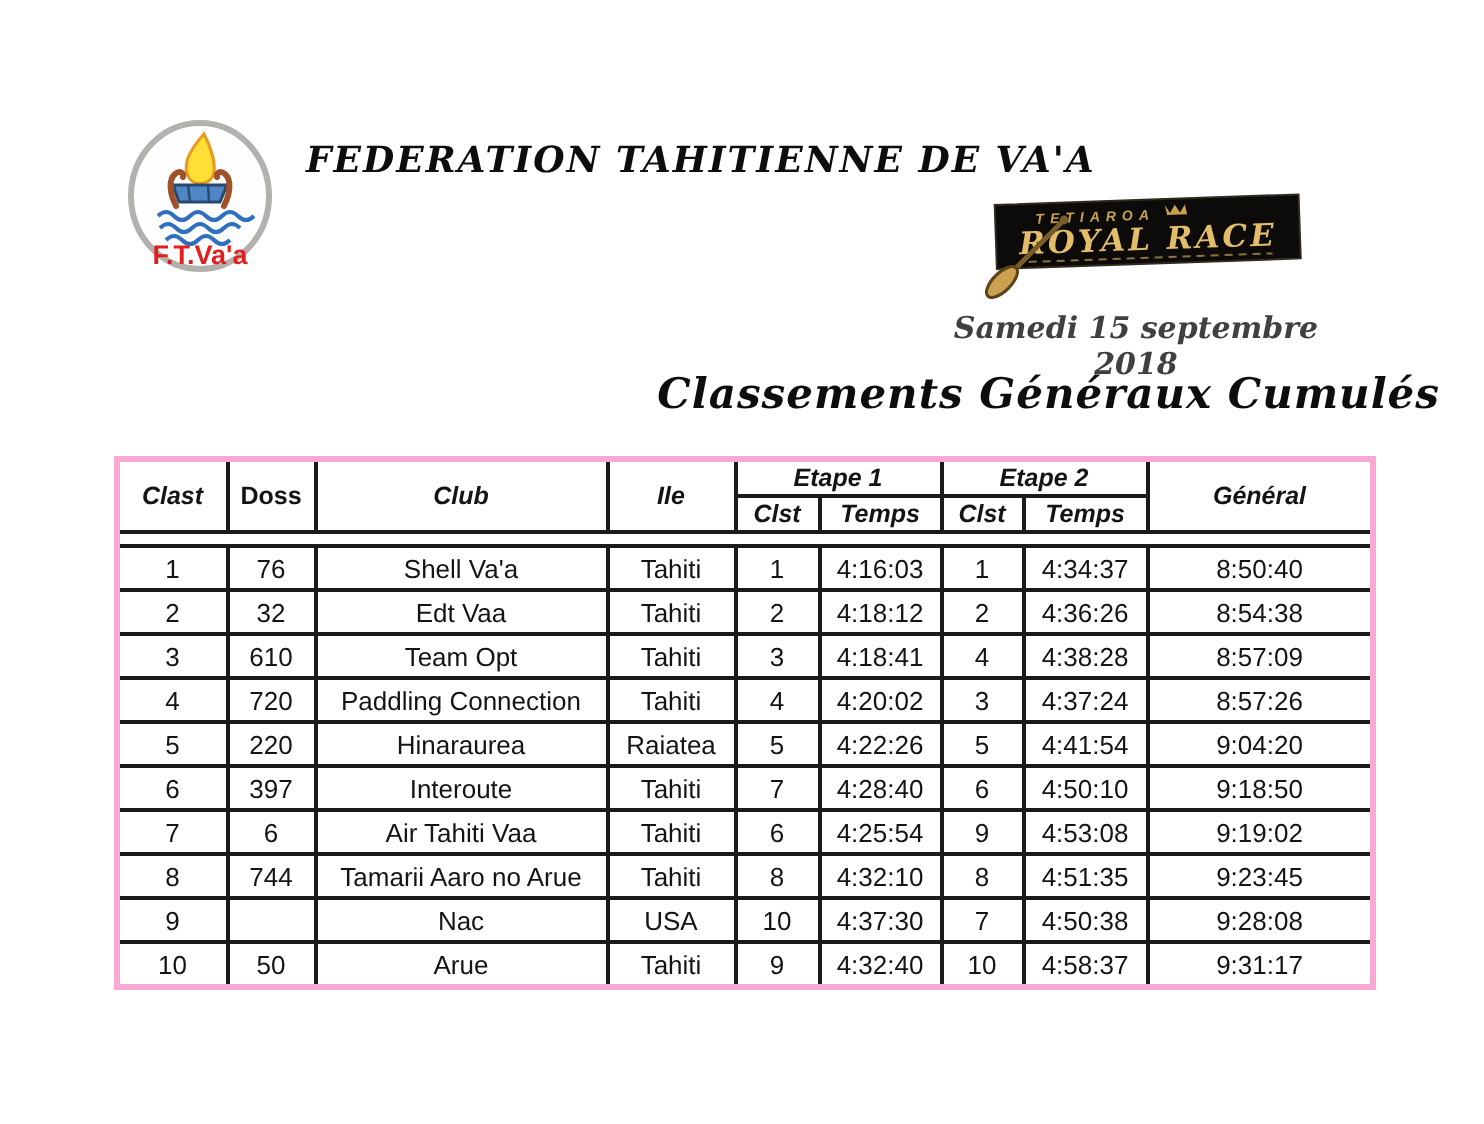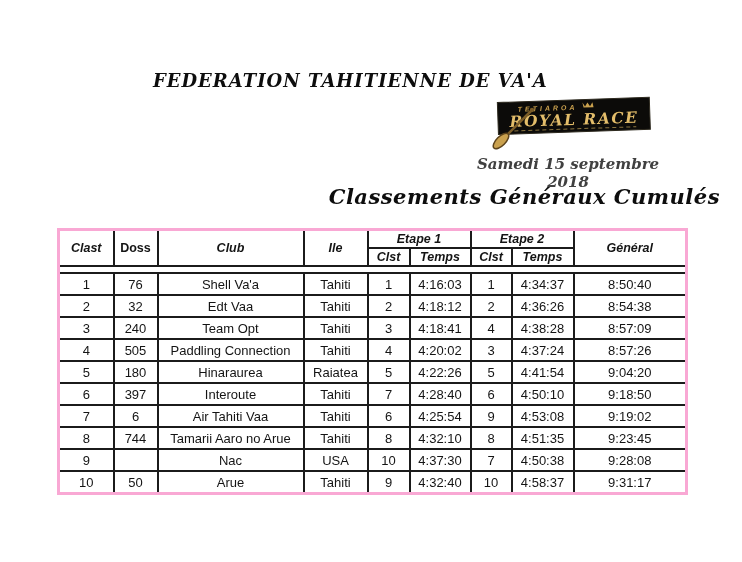--- a/index.html
+++ b/index.html
@@ -29,20 +29,39 @@
   table.results thead th.upright{font-style:normal;}
   table.results td{height:20px;}
   td.club-cell{text-align:left;padding-left:5px;}
   tr.spacer td{height:5px;border-left:none;border-right:none;padding:0;}
 </style>
 </head>
 <body>
 
 <div class="page">
 
+  <div class="logo-wrap">
+    <svg width="74" height="78" viewBox="0 0 74 78">
+      <ellipse cx="37" cy="39" rx="34.5" ry="36.5" fill="#fefefe" stroke="#b3b1ae" stroke-width="3"></ellipse>
+
+      <path d="M39 8 C31 17 28 24 31.5 30 C34.5 34.5 43 33.5 44 27 C44.8 21 42 14 39 8 Z" fill="#ffdf35" stroke="#e69b1e" stroke-width="1.5"></path>
+
+      <path d="M23.5 33.5 L50.5 33.5 L47 42 L26.5 42 Z" fill="#4f86c6" stroke="#28486e" stroke-width="1.5"></path>
+      <line x1="31" y1="33.5" x2="32" y2="42" stroke="#28486e" stroke-width="1.2"></line>
+      <line x1="41" y1="33.5" x2="41.5" y2="42" stroke="#28486e" stroke-width="1.2"></line>
+
+      <path d="M25 44 C22 38 21 31 24.5 28 C27 26 29 27.5 28.5 29.5" fill="none" stroke="#a0522d" stroke-width="3" stroke-linecap="round"></path>
+      <path d="M49 44 C52 38 53 31 49.5 28 C47 26 45 27.5 45.5 29.5" fill="none" stroke="#a0522d" stroke-width="3" stroke-linecap="round"></path>
+
+      <path d="M16 49 q4 -4 8 0 t8 0 t8 0 t8 0 t8 0 t8 0" fill="none" stroke="#2e6fc0" stroke-width="2"></path>
+      <path d="M17 55 q4 -4 8 0 t8 0 t8 0 t8 0 t8 0" fill="none" stroke="#2e6fc0" stroke-width="2"></path>
+      <path d="M20 61 q4 -4 8 0 t8 0 t8 0 t8 0" fill="none" stroke="#2e6fc0" stroke-width="2"></path>
+      <text x="37" y="73" text-anchor="middle" font-family="Liberation Sans, sans-serif" font-size="13.5" font-weight="bold" fill="#e01f1f">F.T.Va'a</text>
+    </svg>
+  </div>
 
   <div class="fed-title">FEDERATION TAHITIENNE DE VA'A</div>
 
   <div class="banner-wrap">
     <svg width="168" height="58" viewBox="0 0 168 58">
       <g transform="rotate(-2 84 26)">
         <rect x="12" y="6" width="152" height="32" fill="#0c0b09" stroke="#2e2a1f" stroke-width="1"></rect>
         <text x="62" y="16" text-anchor="middle" font-family="Liberation Sans, sans-serif" font-size="7" font-weight="bold" font-style="italic" letter-spacing="3" fill="#caa14e">TETIAROA</text>
         <path d="M97 9 l2.5 4 l2.5 -4 l2.5 4 l2.5 -4 l1 5 l-10 0 Z" fill="#caa14e"></path>
         <text x="88" y="31" text-anchor="middle" font-family="DejaVu Serif, serif" font-size="15.5" font-weight="bold" font-style="italic" letter-spacing="1.5" fill="#e3bd6a">ROYAL RACE</text>
@@ -111,43 +130,43 @@
           <td class="club-cell">Edt Vaa</td>
           <td>Tahiti</td>
           <td>2</td>
           <td>4:18:12</td>
           <td>2</td>
           <td>4:36:26</td>
           <td>8:54:38</td>
         </tr>
         <tr>
           <td>3</td>
-          <td>240</td>
+          <td>610</td>
           <td class="club-cell">Team Opt</td>
           <td>Tahiti</td>
           <td>3</td>
           <td>4:18:41</td>
           <td>4</td>
           <td>4:38:28</td>
           <td>8:57:09</td>
         </tr>
         <tr>
           <td>4</td>
-          <td>505</td>
+          <td>720</td>
           <td class="club-cell">Paddling Connection</td>
           <td>Tahiti</td>
           <td>4</td>
           <td>4:20:02</td>
           <td>3</td>
           <td>4:37:24</td>
           <td>8:57:26</td>
         </tr>
         <tr>
           <td>5</td>
-          <td>180</td>
+          <td>220</td>
           <td class="club-cell">Hinaraurea</td>
           <td>Raiatea</td>
           <td>5</td>
           <td>4:22:26</td>
           <td>5</td>
           <td>4:41:54</td>
           <td>9:04:20</td>
         </tr>
         <tr>
           <td>6</td>

